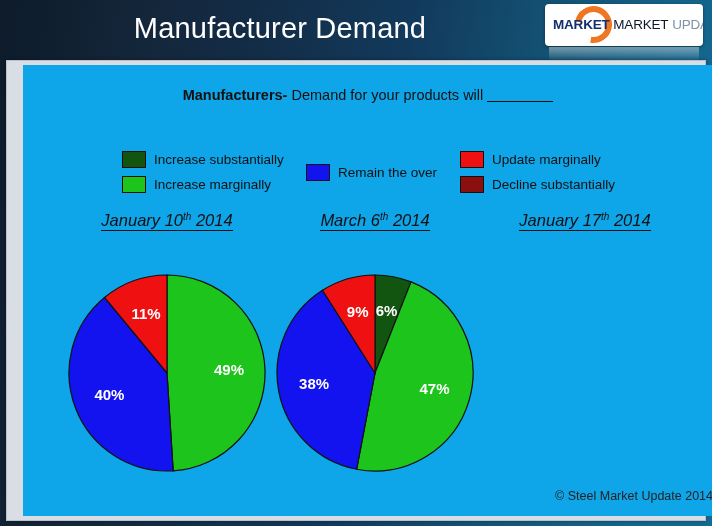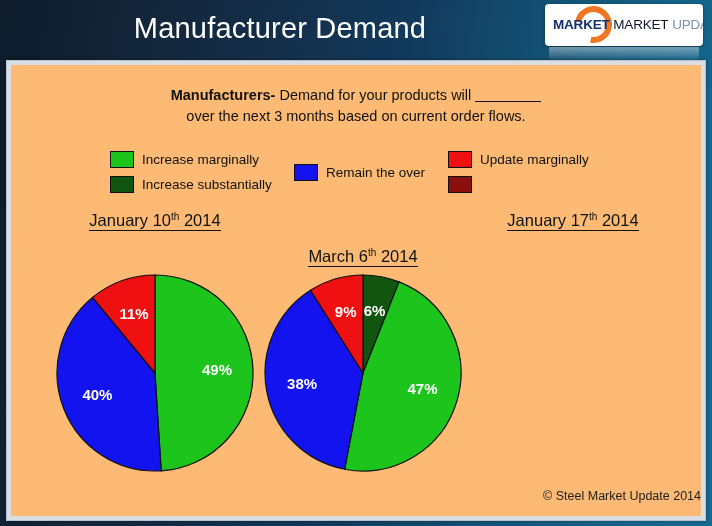--- a/index.html
+++ b/index.html
@@ -88,23 +88,23 @@
   #panel-outer {
     position: absolute;
     left: 6px; top: 60px;
     width: 700px; height: 461px;
     background: #d9dee4;
     border: 1px solid #b9c2cc;
     box-shadow: 0 0 4px rgba(0,0,0,.35);
   }
   #panel {
     position: absolute;
-    left: 4px; top: 4px;
+    left: 16px; top: 4px;
     width: 690px; height: 451px;
-    background: #fdba74;
+    background: #0ea5e9;
   }
 
   
   #prompt {
     position: absolute;
     left: 0; top: 20px;
     width: 690px;
     text-align: center;
     font-size: 14.5px;
     color: #111111;
@@ -151,24 +151,25 @@
     position: absolute;
     top: 145px;
     text-align: center;
     font-size: 16.5px;
     color: #111;
     white-space: nowrap;
   }
   .date-head span.u {
     border-bottom: 1px solid #111;
     padding-bottom: 1px;
+    font-style: italic;
   }
   .date-head sup { font-size: 10px; vertical-align: super; }
   #date-1 { left: 24px;  width: 240px; }
-  #date-2 { left: 232px; width: 240px; margin-top: 36px; }
+  #date-2 { left: 232px; width: 240px; }
   #date-3 { left: 442px; width: 240px; }
 
   
   .pie-wrap {
     position: absolute;
     top: 206px;
     width: 204px; height: 204px;
   }
   #pie-wrap-1 { left: 42px; }
   #pie-wrap-2 { left: 250px; }
@@ -208,50 +209,50 @@
       </div>
       <div id="logo-reflect"></div>
     </div>
   </div>
 
   <div id="panel-outer">
     <div id="panel">
 
       <div id="prompt">
         <span class="bold">Manufacturers-</span><span> Demand for your products will </span><span class="blank"></span><br>
-        <span>over the next 3 months based on current order flows.</span>
       </div>
 
       <div id="legend">
 
         <div class="legend-col" id="legend-col-a">
+          <div class="legend-row">
+            <div class="swatch" style="background: rgb(17, 85, 17);"></div>
+            <div class="legend-label">Increase substantially</div>
+          </div>
           <div class="legend-row">
             <div class="swatch" style="background: rgb(28, 196, 28);"></div>
             <div class="legend-label">Increase marginally</div>
           </div>
-          <div class="legend-row">
-            <div class="swatch" style="background: rgb(17, 85, 17);"></div>
-            <div class="legend-label">Increase substantially</div>
-          </div>
         </div>
 
         <div class="legend-col" id="legend-col-b">
           <div class="legend-row">
             <div class="swatch" style="background: rgb(19, 19, 240);"></div>
             <div class="legend-label">Remain the over</div>
           </div>
         </div>
 
         <div class="legend-col" id="legend-col-c">
           <div class="legend-row">
             <div class="swatch" style="background: rgb(239, 17, 17);"></div>
             <div class="legend-label">Update marginally</div>
           </div>
           <div class="legend-row">
             <div class="swatch" style="background: rgb(139, 15, 15);"></div>
+            <div class="legend-label">Decline substantially</div>
           </div>
         </div>
 
       </div>
 
       <div class="date-head" id="date-1"><span class="u"><span>January 10</span><sup>th</sup><span> 2014</span></span></div>
       <div class="date-head" id="date-2"><span class="u"><span>March 6</span><sup>th</sup><span> 2014</span></span></div>
       <div class="date-head" id="date-3"><span class="u"><span>January 17</span><sup>th</sup><span> 2014</span></span></div>
 
       <div class="pie-wrap" id="pie-wrap-1">

